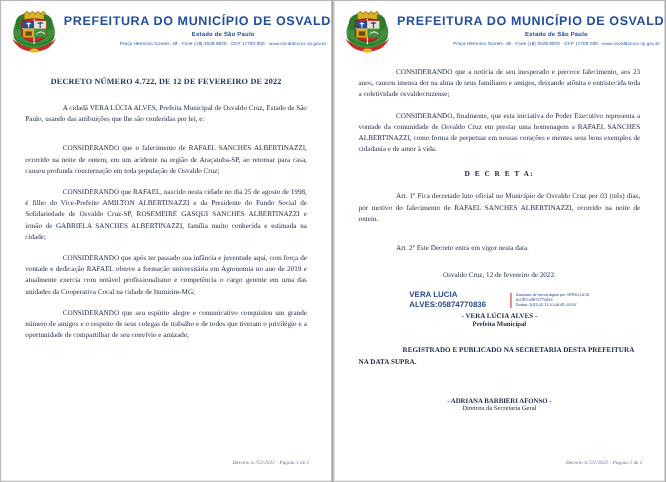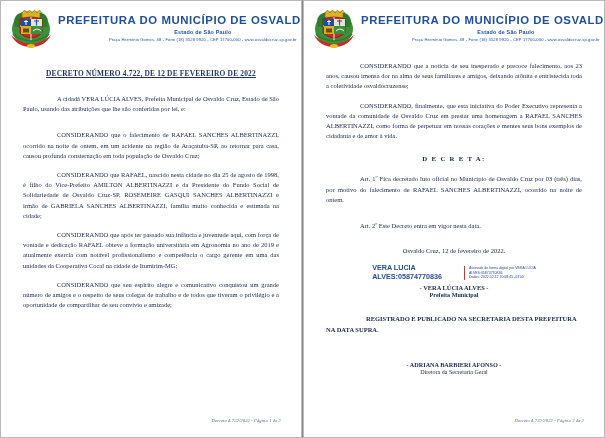--- a/index.html
+++ b/index.html
@@ -75,21 +75,20 @@
     white-space: nowrap;
   }
 
   
   .doc-body { margin-top: 6px; }
   .decree-title {
     text-align: center;
     font-weight: bold;
     font-size: 7.4px;
     color: #23355f;
-    text-decoration: underline;
     letter-spacing: 0.2px;
     margin: 14px 0 16px 0;
   }
   p.para {
     font-size: 6.5px;
     line-height: 10.2px;
     text-align: justify;
     color: #1a2744;
     margin: 0 0 9px 0;
     text-indent: 34px;

